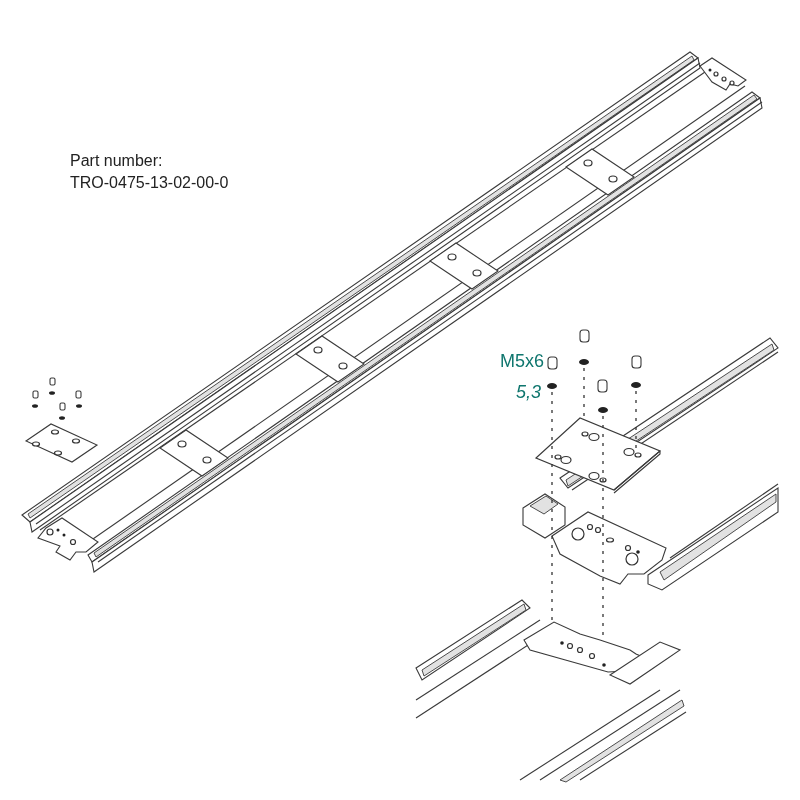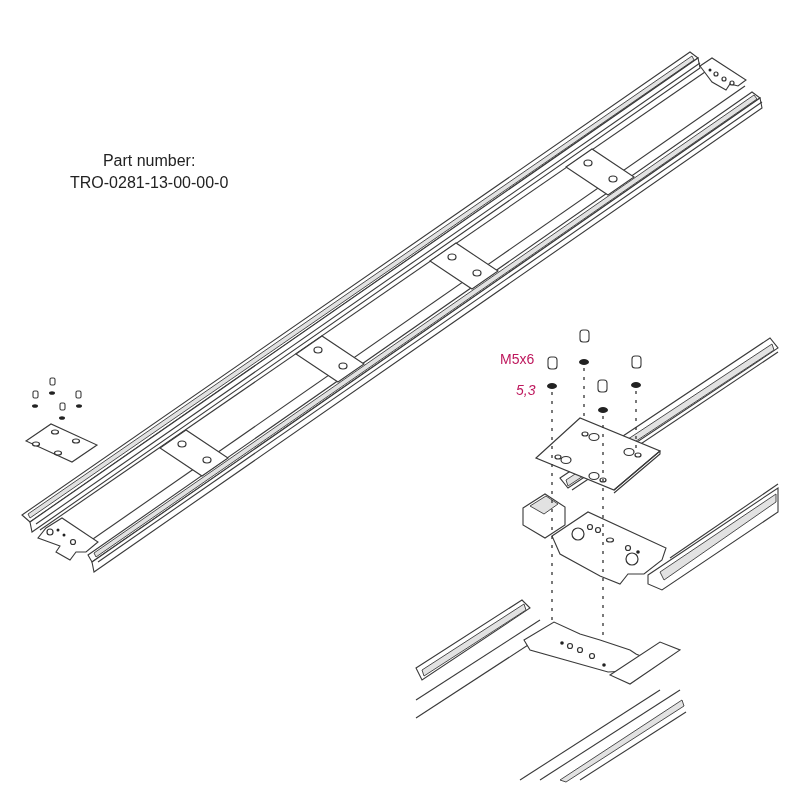--- a/index.html
+++ b/index.html
@@ -1,19 +1,19 @@
 <!DOCTYPE html>
 <html><head>
 <meta charset="utf-8">
 <style>
   html, body { margin: 0; padding: 0; background: #ffffff; }
   body { width: 800px; height: 800px; position: relative; overflow: hidden; font-family: "Liberation Sans", sans-serif; }
   #canvas { position: absolute; left: 0; top: 0; width: 800px; height: 800px; }
-  .part-label { position: absolute; left: 70px; top: 150px; font-size: 16px; line-height: 22px; color: #222; text-align: center; }
-  .callout { position: absolute; font-size: 14px; color: #be185d; }
+  .part-label { position: absolute; left: 70px; top: 150px; font-size: 16px; line-height: 22px; color: #222; }
+  .callout { position: absolute; font-size: 18px; color: #0f766e; }
   .callout-screw { left: 500px; top: 351px; }
   .callout-washer { left: 516px; top: 382px; font-style: italic; }
   svg .ln { stroke: #3a3a3a; stroke-width: 1.1; fill: none; stroke-linejoin: round; }
   svg .rail { fill: #ffffff; stroke: #3a3a3a; stroke-width: 1.1; }
   svg .groove { fill: #e2e2e2; stroke: #3a3a3a; stroke-width: 0.9; }
   svg .plate { fill: #ffffff; stroke: #3a3a3a; stroke-width: 1.1; }
   svg .hole { fill: #ffffff; stroke: #333; stroke-width: 1.2; }
   svg .dot { fill: #222; }
   svg .dash { stroke: #333; stroke-width: 1.3; stroke-dasharray: 3 6; fill: none; }
 </style>
@@ -162,16 +162,16 @@
     <polyline class="ln" points="520,780 660,690"></polyline>
     <polyline class="ln" points="540,780 680,690"></polyline>
     <polygon class="groove" points="560,780 682,700 684,706 566,782"></polygon>
     <polyline class="ln" points="580,780 686,712"></polyline>
   </g>
 </svg>
 </div>
 
 <div class="part-label">
   <div>Part number:</div>
-  <div>TRO-0281-13-00-00-0</div>
+  <div>TRO-0475-13-02-00-0</div>
 </div>
 <div class="callout callout-screw">M5x6</div>
 <div class="callout callout-washer">5,3</div>
 
 </body></html>

